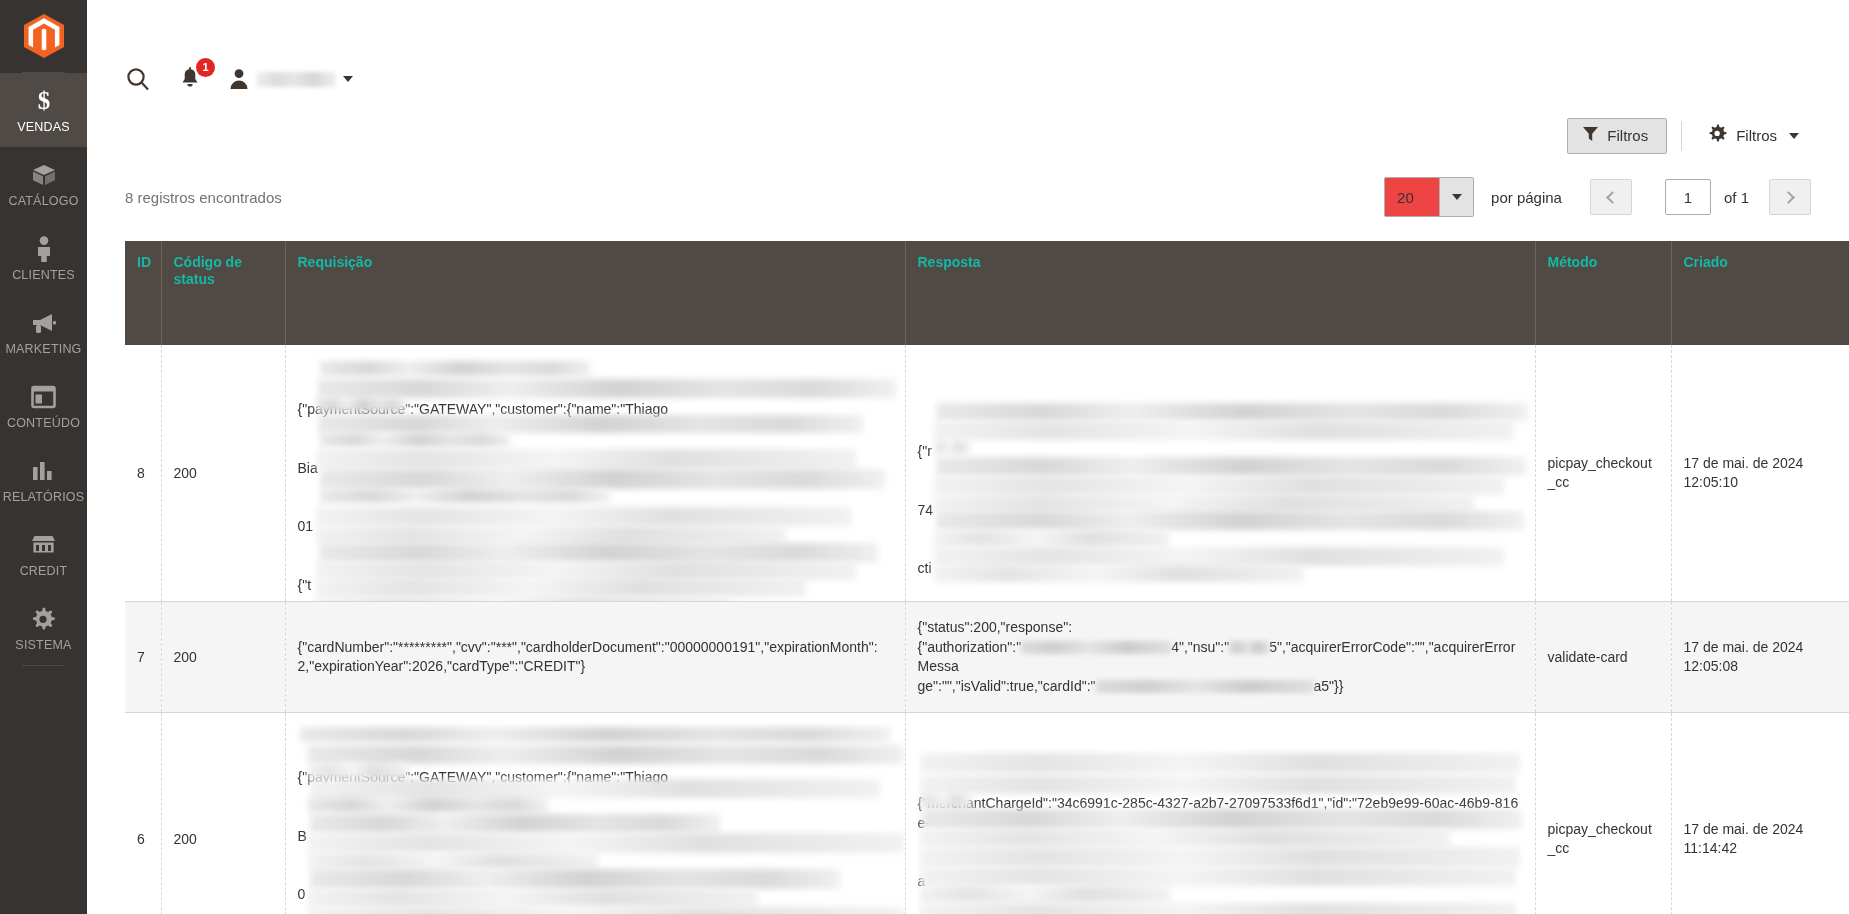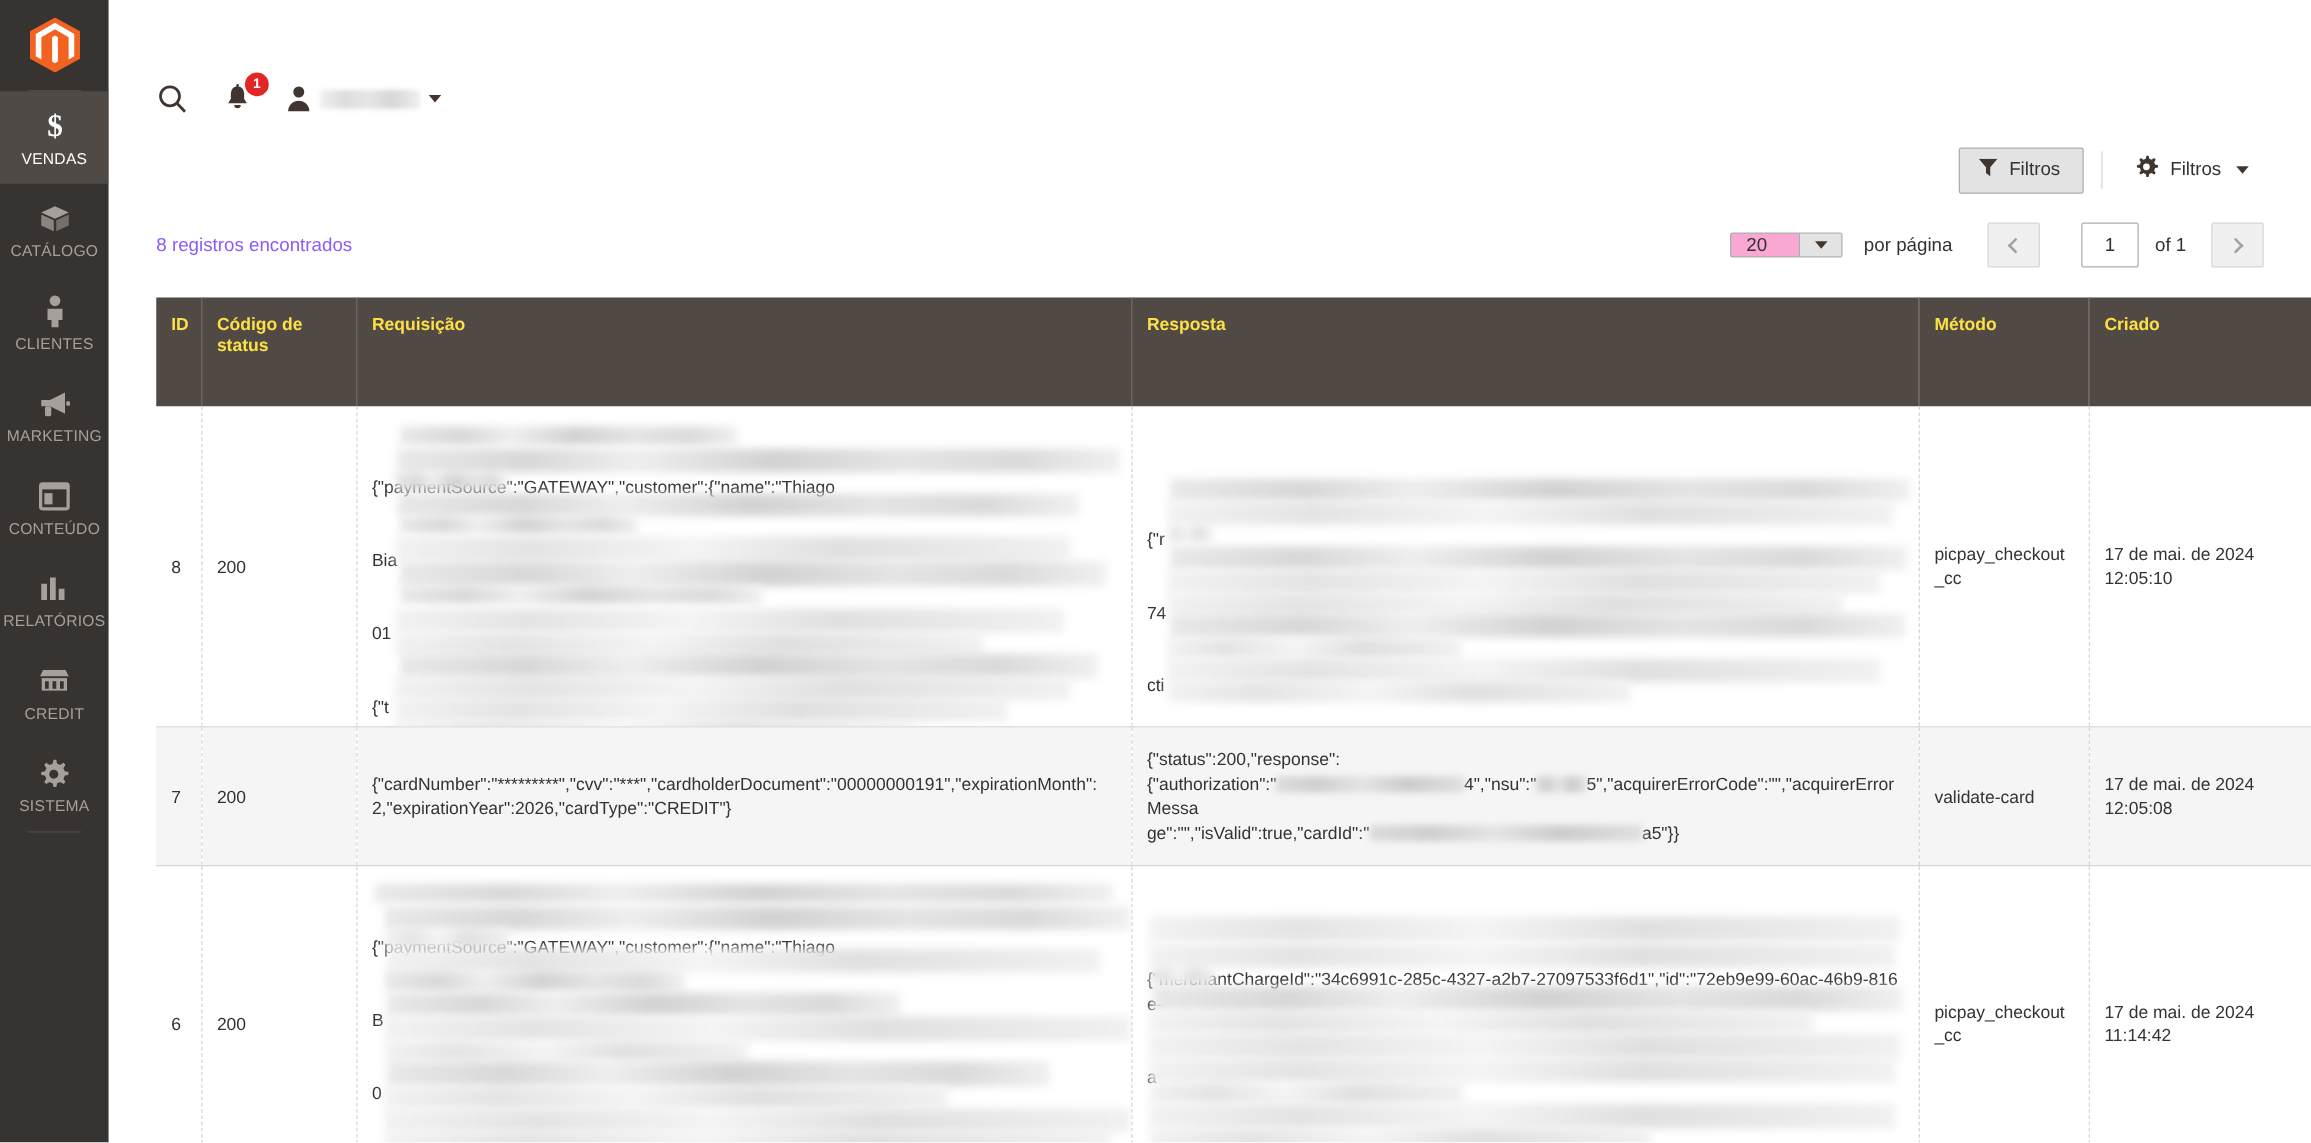--- a/index.html
+++ b/index.html
@@ -173,34 +173,34 @@
 
   
   .grid-subtoolbar {
     display: flex;
     align-items: center;
     justify-content: space-between;
     padding: 22px 38px 0 38px;
   }
   .records-found {
     font-size: 15px;
-    color: #8b5cf6;
+    color: #737373;
   }
   .pager {
     display: flex;
     align-items: center;
     gap: 0;
   }
   .perpage {
     display: flex;
     align-items: stretch;
     border: 1px solid #adadad;
     border-radius: 2px;
-    height: 20px;
-    background: #f9a8d4;
+    height: 40px;
+    background: #ef4444;
   }
   .perpage-value {
     display: flex; align-items: center;
     padding: 0 18px 0 12px;
     font-size: 15px;
     color: #333;
     min-width: 54px;
   }
   .perpage-toggle {
     width: 34px;
@@ -256,26 +256,26 @@
     padding: 24px 38px 0 38px;
   }
   table.data-grid {
     width: 100%;
     border-collapse: collapse;
     table-layout: fixed;
     font-size: 14px;
   }
   table.data-grid thead th {
     background: #514943;
-    color: #fde047;
+    color: #14b8a6;
     font-size: 14px;
     font-weight: bold;
     text-align: left;
     vertical-align: top;
-    padding: 13px 12px 40px 12px;
+    padding: 13px 12px 57px 12px;
     border-right: 1px solid #6d635c;
     line-height: 17px;
   }
   table.data-grid thead th:last-child { border-right: none; }
   table.data-grid tbody td {
     border-bottom: 1px solid #d6d6d6;
     border-right: 1px dashed #d6d6d6;
     padding: 16px 12px;
     vertical-align: middle;
     color: #333333;

